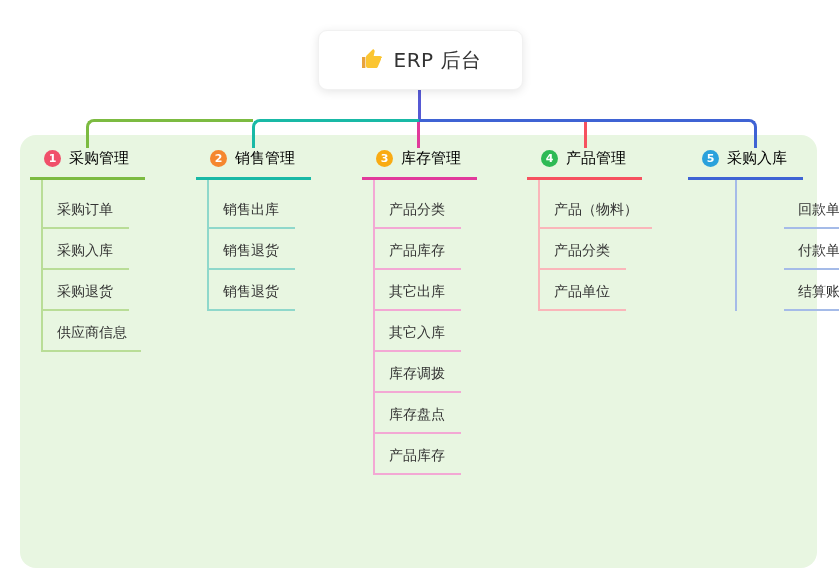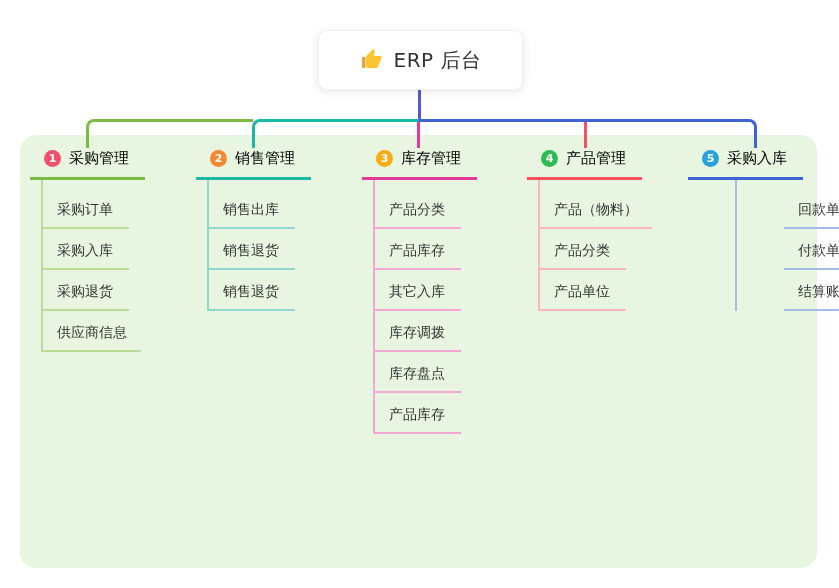--- a/index.html
+++ b/index.html
@@ -128,20 +128,23 @@
       <span class="branch-label">库存管理</span>
     </div>
     <ul class="children">
       <li>
           <span>产品分类</span>
         </li>
       <li>
           <span>产品库存</span>
         </li>
       <li>
+          <span>其它出库</span>
+        </li>
+      <li>
           <span>其它入库</span>
         </li>
       <li>
           <span>库存调拨</span>
         </li>
       <li>
           <span>库存盘点</span>
         </li>
       <li>
           <span>产品库存</span>

